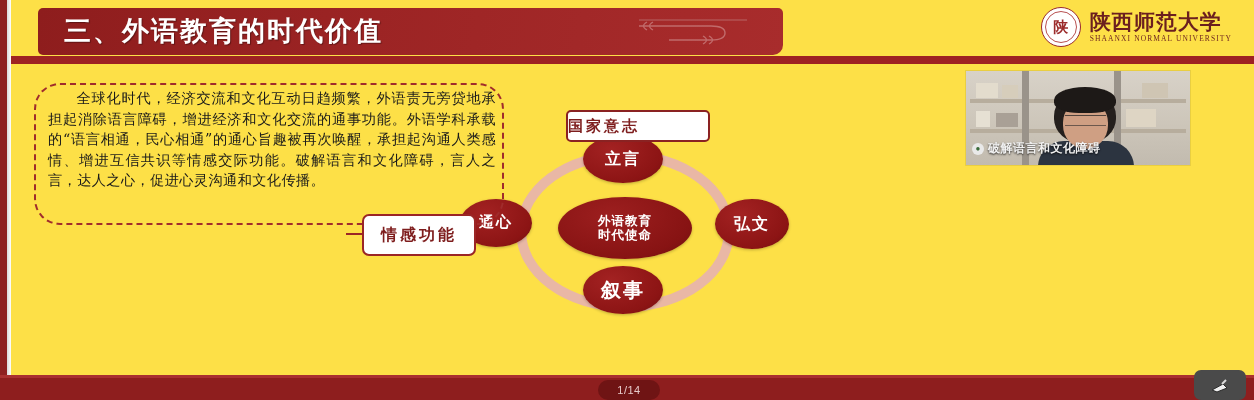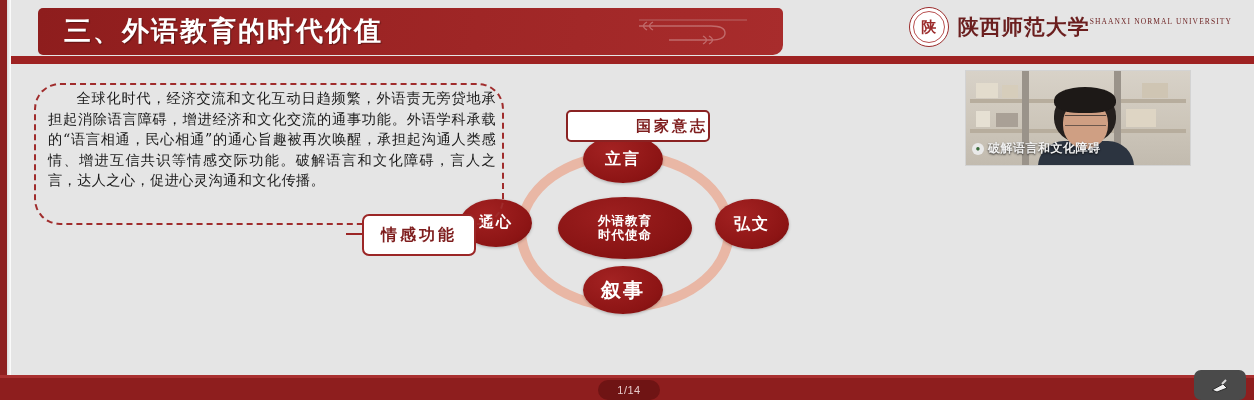--- a/index.html
+++ b/index.html
@@ -12,21 +12,21 @@
     height: 400px;
     position: relative;
     overflow: hidden;
     font-family: "Liberation Serif", "DejaVu Serif", serif;
   }
 
   
   #slide {
     position: absolute;
     inset: 0;
-    background: #e5e5e5;
+    background: #fde047;
   }
   .left-rail {
     position: absolute;
     left: 0; top: 0;
     width: 7px; height: 400px;
     background: #8e2020;
     z-index: 6;
   }
   .rail-shade {
     position: absolute;
@@ -130,21 +130,21 @@
     display: flex;
     align-items: center;
     justify-content: center;
     color: #9b2b2b;
     font-size: 15px;
     font-weight: bold;
     font-family: "DejaVu Serif", serif;
   }
   .logo-text {
     display: flex;
-    flex-direction: row;
+    flex-direction: column;
     justify-content: center;
   }
   .logo-cn {
     color: #6b1f1f;
     font-size: 21px;
     font-weight: bold;
     letter-spacing: 1px;
     line-height: 1.05;
     font-family: "DejaVu Serif", "Liberation Serif", serif;
     white-space: nowrap;
@@ -254,21 +254,21 @@
 
   .tag-box {
     position: absolute;
     left: 96px; top: 5px;
     width: 140px; height: 28px;
     border: 2px solid #8a2222;
     border-radius: 5px;
     background: #ffffff;
     display: flex;
     align-items: center;
-    justify-content: flex-end;
+    justify-content: flex-start;
     z-index: 3;
   }
   .tag-box span {
     color: #7e1d1d;
     font-size: 15px;
     font-weight: bold;
     letter-spacing: 3px;
     font-family: "DejaVu Serif", serif;
   }
 

